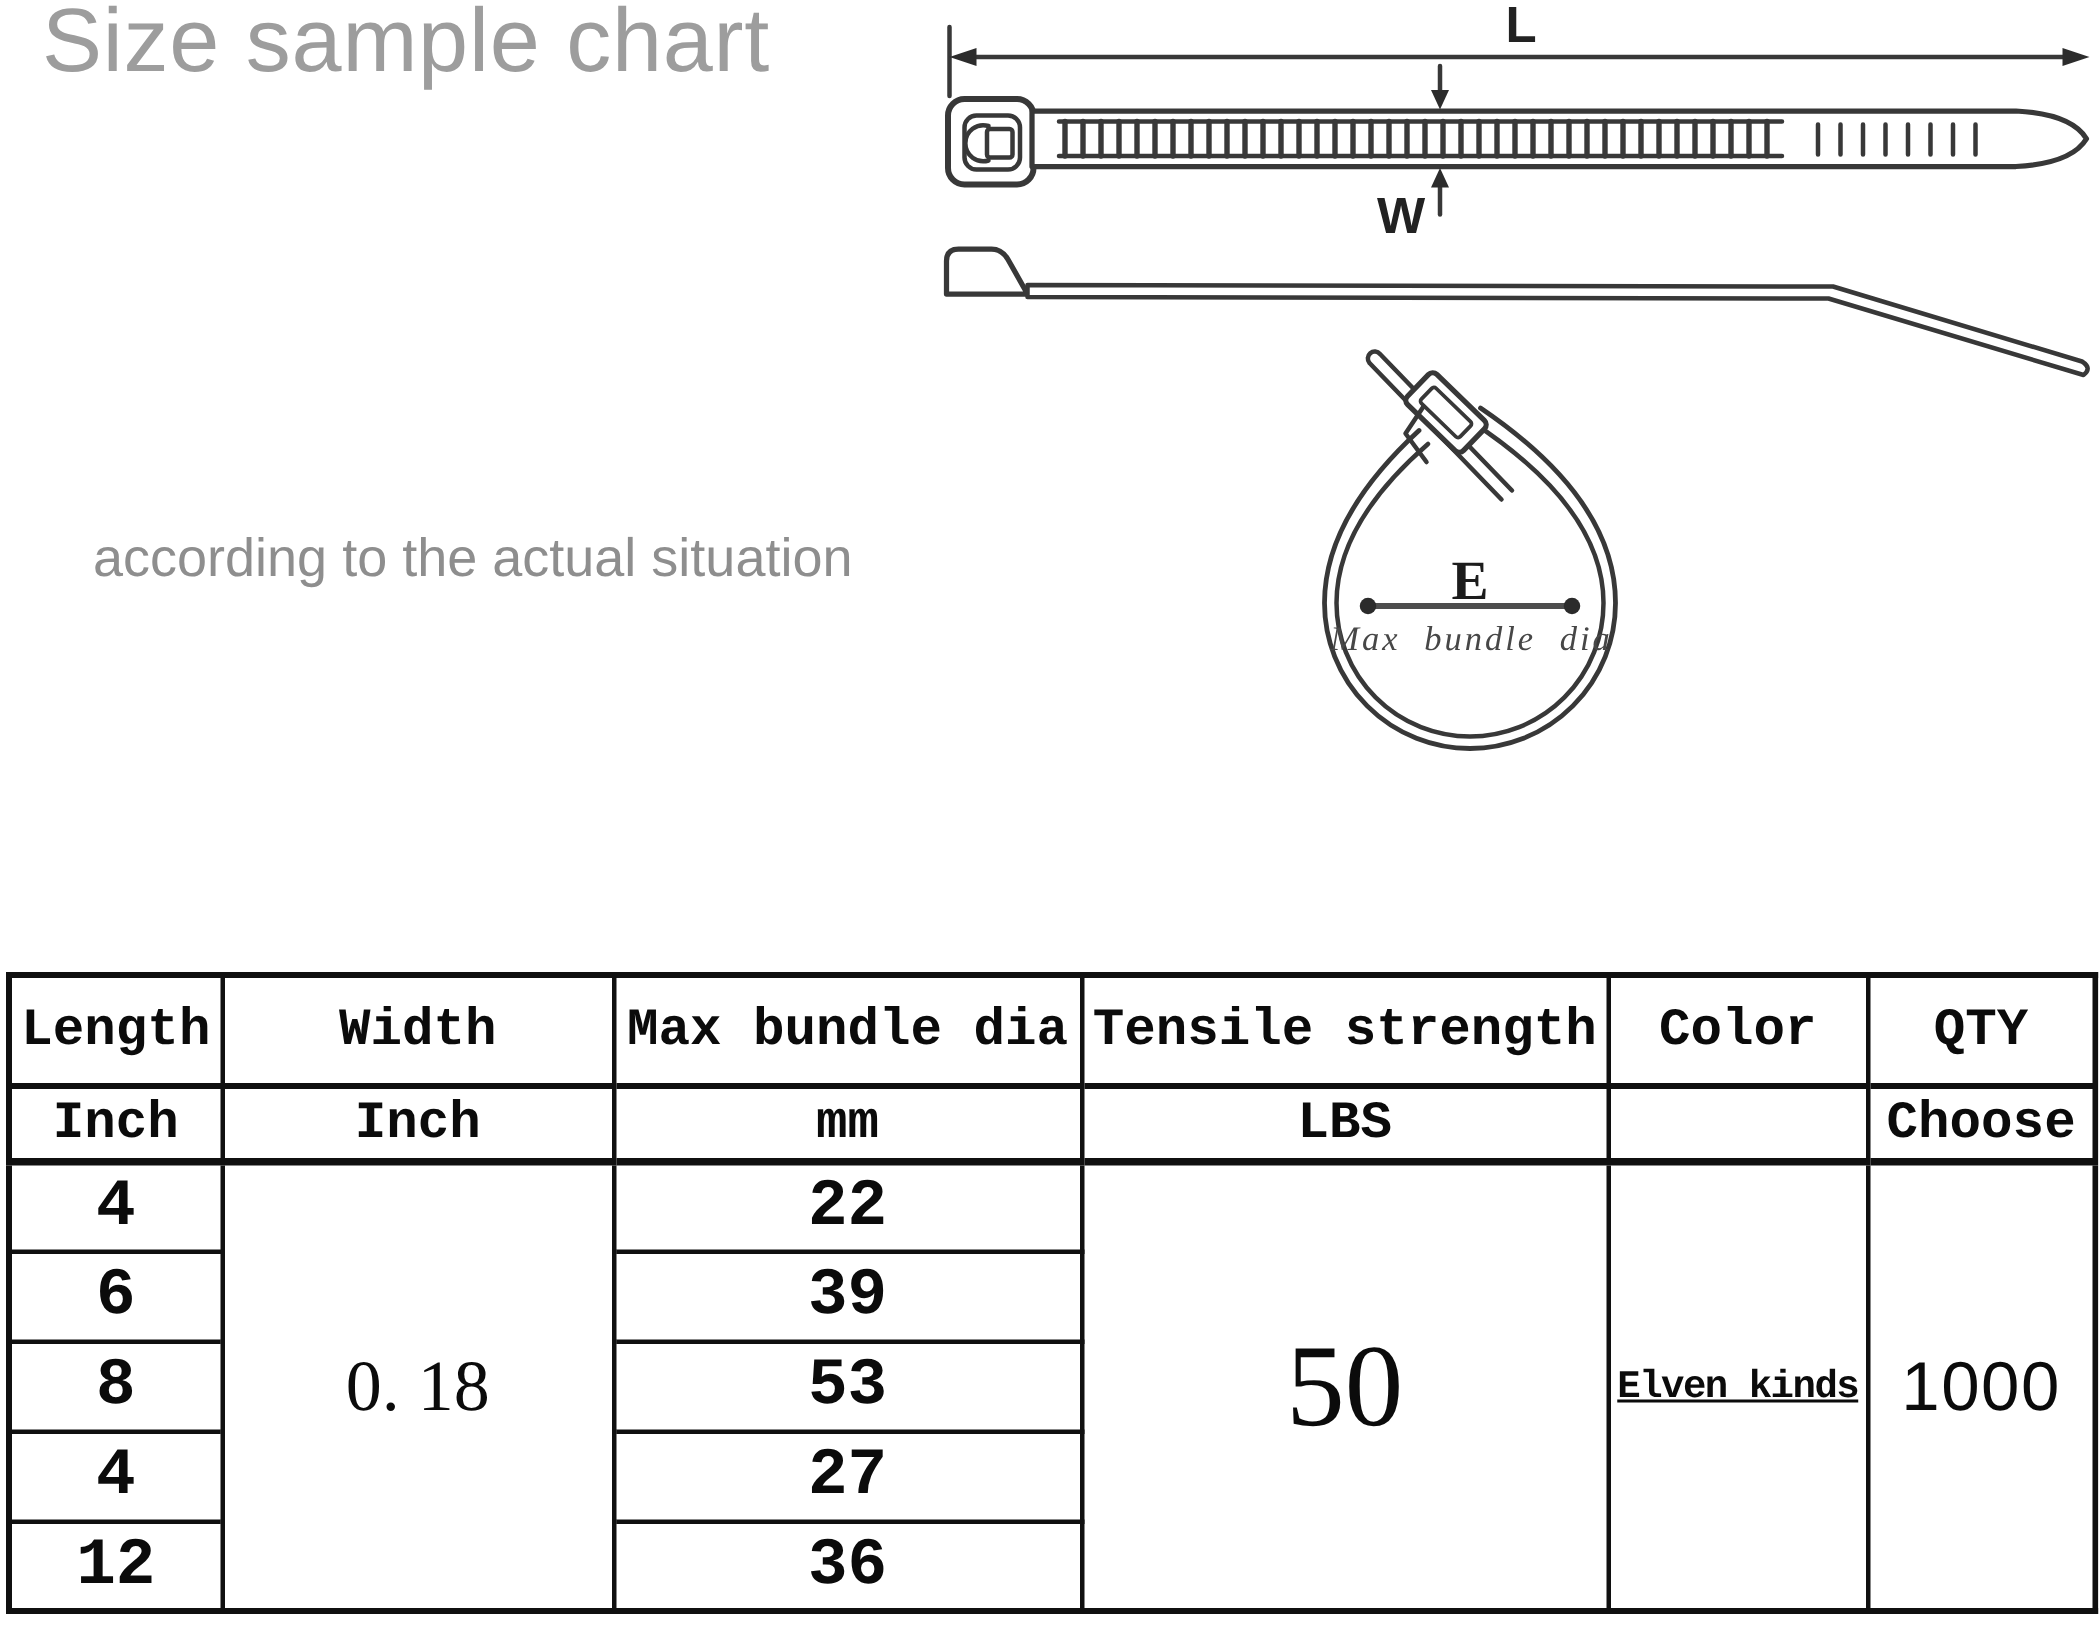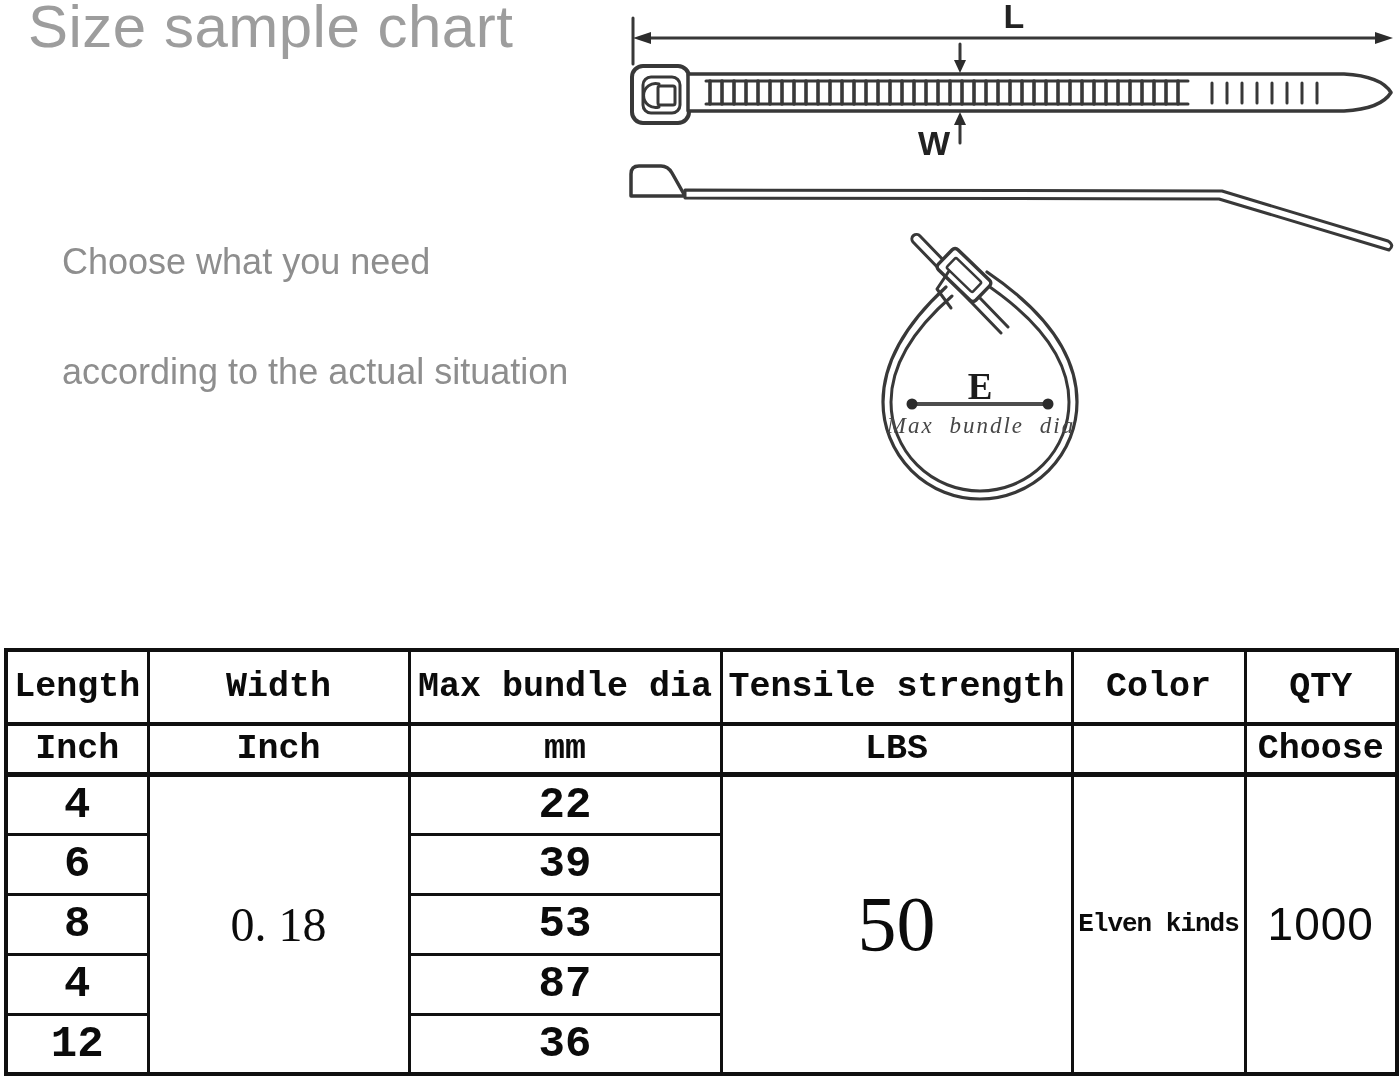--- a/index.html
+++ b/index.html
@@ -36,30 +36,29 @@
   .size-table thead tr.r-head1{height:74px;}
   .size-table thead tr.r-head2{height:50px;}
   .size-table thead tr.r-head1 th{border-bottom-width:4px;}
   .size-table thead tr.r-head2 th{border-bottom-width:5px;}
   .size-table tbody tr{height:60px;}
   .hcell{font:700 35px "Liberation Mono",monospace;}
   .ucell{font:700 35px "Liberation Mono",monospace;}
   .num{font:700 44px "Liberation Mono",monospace;}
   .width-val{font:400 48px "Liberation Serif",serif;}
   .tensile-val{font:400 78px "Liberation Serif",serif;}
-  .color-val{font:700 26px "Liberation Mono",monospace;letter-spacing:-1px;}
+  .color-val{font:700 26px "Liberation Mono",monospace;letter-spacing:-1px;text-decoration:underline;}
   .qty-val{font:400 46px "Liberation Sans",sans-serif;letter-spacing:1px;}
 </style>
 </head>
 <body>
 
 <main class="canvas">
 
   <h1 class="page-title">Size sample chart</h1>
-  <p class="subtitle l1">Choose what you need</p>
   <p class="subtitle l2">according to the actual situation</p>
 
   <svg class="diagram-svg" viewBox="600 0 799 540" fill="none" stroke-linecap="round" stroke-linejoin="round">
 
     <g stroke="#383838">
 
       <path d="M633 18 V64" stroke-width="3"></path>
       <path d="M640 38 H1386" stroke-width="3"></path>
       <polygon points="633,38 651,32 651,44" fill="#2c2c2c" stroke="none"></polygon>
       <polygon points="1393,38 1375,32 1375,44" fill="#2c2c2c" stroke="none"></polygon>
@@ -144,21 +143,21 @@
       <tr>
         <td class="num">6</td>
         <td class="num">39</td>
       </tr>
       <tr>
         <td class="num">8</td>
         <td class="num">53</td>
       </tr>
       <tr>
         <td class="num">4</td>
-        <td class="num">87</td>
+        <td class="num">27</td>
       </tr>
       <tr>
         <td class="num">12</td>
         <td class="num">36</td>
       </tr>
     </tbody>
   </table>
 </main>
 
 </body></html>

